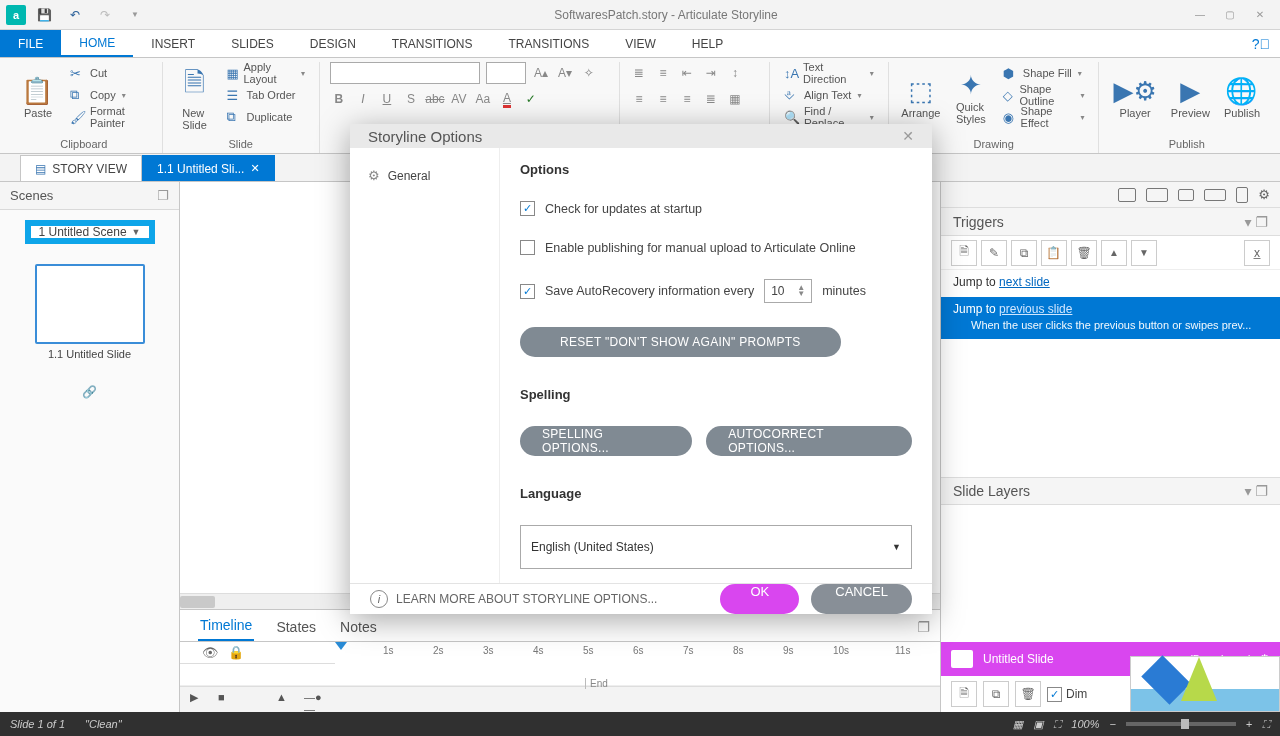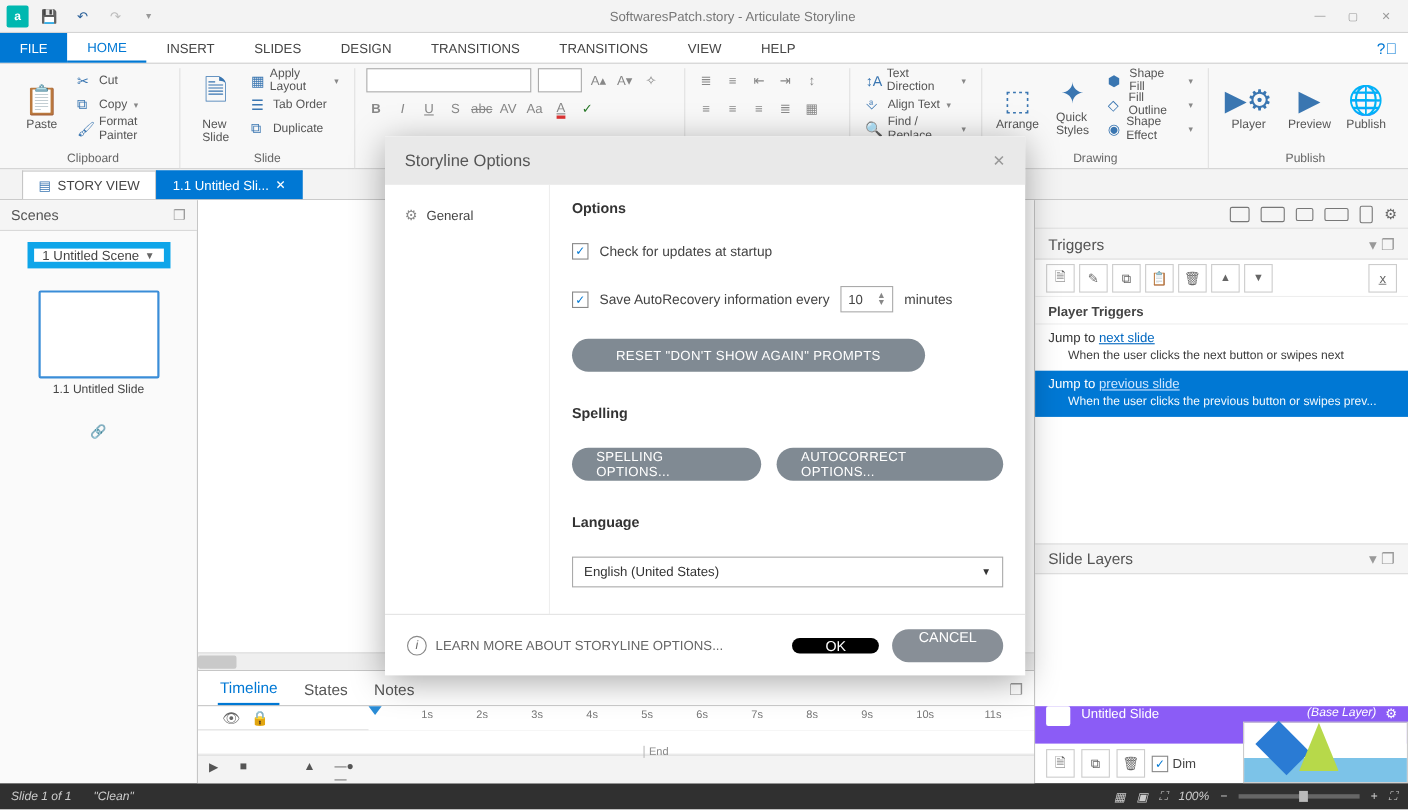--- a/index.html
+++ b/index.html
@@ -90,21 +90,21 @@
 .trig-tools { height:34px; display:flex; align-items:center; gap:4px; padding:0 10px; border-bottom:1px solid #eee;}
 .tbtn { width:26px; height:26px; border:1px solid #ccc; background:#fff; display:flex; align-items:center; justify-content:center; color:#666; font-size:12px;}
 .tbtn.arrow{ font-size:10px;}
 .trig-section { padding:6px 12px 4px; font-size:12px; color:#444; font-weight:600; border-bottom:1px solid #eee;}
 .trig-item { padding:4px 12px 6px; font-size:12px; line-height:1.4; }
 .trig-item .lnk { color:#0067c0; text-decoration:underline;}
 .trig-item.sel { background:#0078d4; color:#fff;}
 .trig-item.sel .lnk { color:#cfe6ff;}
 .trig-sub { padding-left:18px; font-size:11px; opacity:.95;}
 .layers-hd { height:28px; background:#f5f5f5; border-top:1px solid #ddd; border-bottom:1px solid #ddd; display:flex; align-items:center; padding:0 12px; font-size:14px; color:#555;}
-.layer-row { height:34px; background:#8b5cf6; color:#fff; display:flex; padding:0 10px; font-size:12px;}
+.layer-row { height:34px; background:#d946ef; color:#fff; display:flex; align-items:center; padding:0 10px; font-size:12px;}
 .layer-thumb { width:22px; height:18px; background:#fff; border-radius:2px; margin-right:10px;}
 .base-tag { margin-left:auto; font-style:italic; font-size:11px;}
 .layer-tools { height:36px; display:flex; align-items:center; gap:6px; padding:0 10px;}
 .dim-chk { display:flex; align-items:center; gap:4px; font-size:12px; color:#444;}
 
 
 .status { height:24px; background:#303030; color:#ccc; display:flex; align-items:center; font-size:11px; padding:0 10px;font-style:italic;}
 .status .sp { width:20px;}
 .status .sr { margin-left:auto; display:flex; align-items:center; gap:10px;}
 .zoom-slider { width:110px; height:4px; background:#666; position:relative;}
@@ -117,26 +117,26 @@
 .dlg-body { flex:1; display:flex; }
 .dlg-nav { width:150px; border-right:1px solid #eee; padding:14px 0;}
 .dlg-nav-item { display:flex; align-items:center; gap:8px; padding:6px 18px; color:#444;}
 .dlg-nav-item .ni { color:#888; font-size:13px;}
 .dlg-main { flex:1; padding:14px 20px; display:flex; flex-direction:column; gap:24px;}
 .dlg-h { font-size:13px; font-weight:700; color:#333;}
 .opt-row { display:flex; align-items:center; gap:10px; font-size:12.5px; color:#444;}
 .chk { width:15px; height:15px; border:1px solid #888; display:flex; align-items:center; justify-content:center; font-size:11px; color:#0078d4;}
 .pill-btn { background:#808a93; color:#fff; border-radius:16px; height:30px; padding:0 22px; display:flex; align-items:center; font-size:12px; letter-spacing:.3px;}
 .spin { width:48px; height:24px; border:1px solid #aaa; display:flex; align-items:center; padding:0 6px; font-size:12px;}
-.lang-sel { height:28px; border:1px solid #aaa; display:flex; align-items:center; padding:0 10px; font-size:12px;}
+.lang-sel { height:44px; border:1px solid #aaa; display:flex; align-items:center; padding:0 10px; font-size:12px;}
 .lang-sel .caret{ margin-left:auto; font-size:9px;}
 .dlg-footer { height:56px; border-top:1px solid #e3e3e3; display:flex; align-items:center; padding:0 20px; gap:12px;}
 .learn { display:flex; align-items:center; gap:8px; color:#666; font-size:12px;}
 .learn .c { width:18px; height:18px; border:1.5px solid #888; border-radius:50%; display:flex; align-items:center; justify-content:center; font-size:11px; font-style:italic;}
-.ok-btn { margin-left:auto; background:#000000; color:#fff; border-radius:16px; height:14px; padding:0 30px; font-size:13px;}
+.ok-btn { margin-left:auto; background:#d946ef; color:#fff; border-radius:16px; height:30px; padding:0 30px; font-size:13px;}
 .cancel-btn { background:#888f97; color:#fff; border-radius:16px; height:30px; padding:0 24px; font-size:13px;}
 
 
 .preview-pic { position:absolute; right:0; bottom:24px; width:150px; height:56px; background:linear-gradient(#fff 0%, #fff 60%, #7cc3e8 60%, #7cc3e8 100%); border:1px solid #ccc;}
 .preview-pic::before { content:""; position:absolute; left:15px; top:8px; width:40px; height:30px; background:#2a7bd4; transform:rotate(45deg);}
 .preview-pic::after { content:""; position:absolute; left:50px; top:0px; width:36px; height:44px; background:#b7d94a; clip-path:polygon(50% 0,100% 100%,0 100%);}
 </style>
 </head>
 <body>
 
@@ -302,21 +302,21 @@
 Styles</span>
         </div>
       <div class="stack">
         <div class="small-row">
             <span class="ico">⬢</span>
             <span>Shape Fill</span>
             <span style="font-size:8px;color:#888;margin-left:2px">▾</span>
           </div>
         <div class="small-row">
             <span class="ico">◇</span>
-            <span>Fill Outline</span>
+            <span>Shape Outline</span>
             <span style="font-size:8px;color:#888;margin-left:2px">▾</span>
           </div>
         <div class="small-row">
             <span class="ico">◉</span>
             <span>Shape Effect</span>
             <span style="font-size:8px;color:#888;margin-left:2px">▾</span>
           </div>
       </div>
     </div>
     <div class="rgroup-label">Drawing</div>
@@ -432,24 +432,22 @@
       <div class="tbtn">🗎</div>
       <div class="tbtn">✎</div>
       <div class="tbtn">⧉</div>
       <div class="tbtn">📋</div>
       <div class="tbtn">🗑</div>
       <div class="tbtn arrow">▲</div>
       <div class="tbtn arrow">▼</div>
       <div style="margin-left:auto"></div>
       <div class="tbtn">x̲</div>
     </div>
-    <div class="trig-section">Player Triggers</div>
     <div class="trig-item">
       <span>Jump to </span><span class="lnk">next slide</span>
-      <div class="trig-sub">When the user clicks the next button or swipes next</div>
     </div>
     <div class="trig-item sel">
       <span>Jump to </span><span class="lnk">previous slide</span>
       <div class="trig-sub">When the user clicks the previous button or swipes prev...</div>
     </div>
     <div style="flex:1"></div>
     <div class="layers-hd">
         <span>Slide Layers</span>
         <span style="margin-left:auto;color:#999">▾ ❐</span>
       </div>
@@ -504,20 +502,24 @@
           <span>General</span>
         </div>
     </div>
     <div class="dlg-main">
       <div class="dlg-h">Options</div>
       <div class="opt-row">
           <div class="chk">✓</div>
           <span>Check for updates at startup</span>
         </div>
       <div class="opt-row">
+          <div class="chk"></div>
+          <span>Enable publishing for manual upload to Articulate Online</span>
+        </div>
+      <div class="opt-row">
         <div class="chk">✓</div>
           <span>Save AutoRecovery information every</span>
         <div class="spin">
             <span>10</span>
             <span style="margin-left:auto;font-size:8px;line-height:6px;color:#888">▲<br>▼</span>
           </div>
         <span>minutes</span>
       </div>
       <div class="pill-btn" style="align-self:flex-start;padding:0 40px">RESET "DON'T SHOW AGAIN" PROMPTS</div>
 

